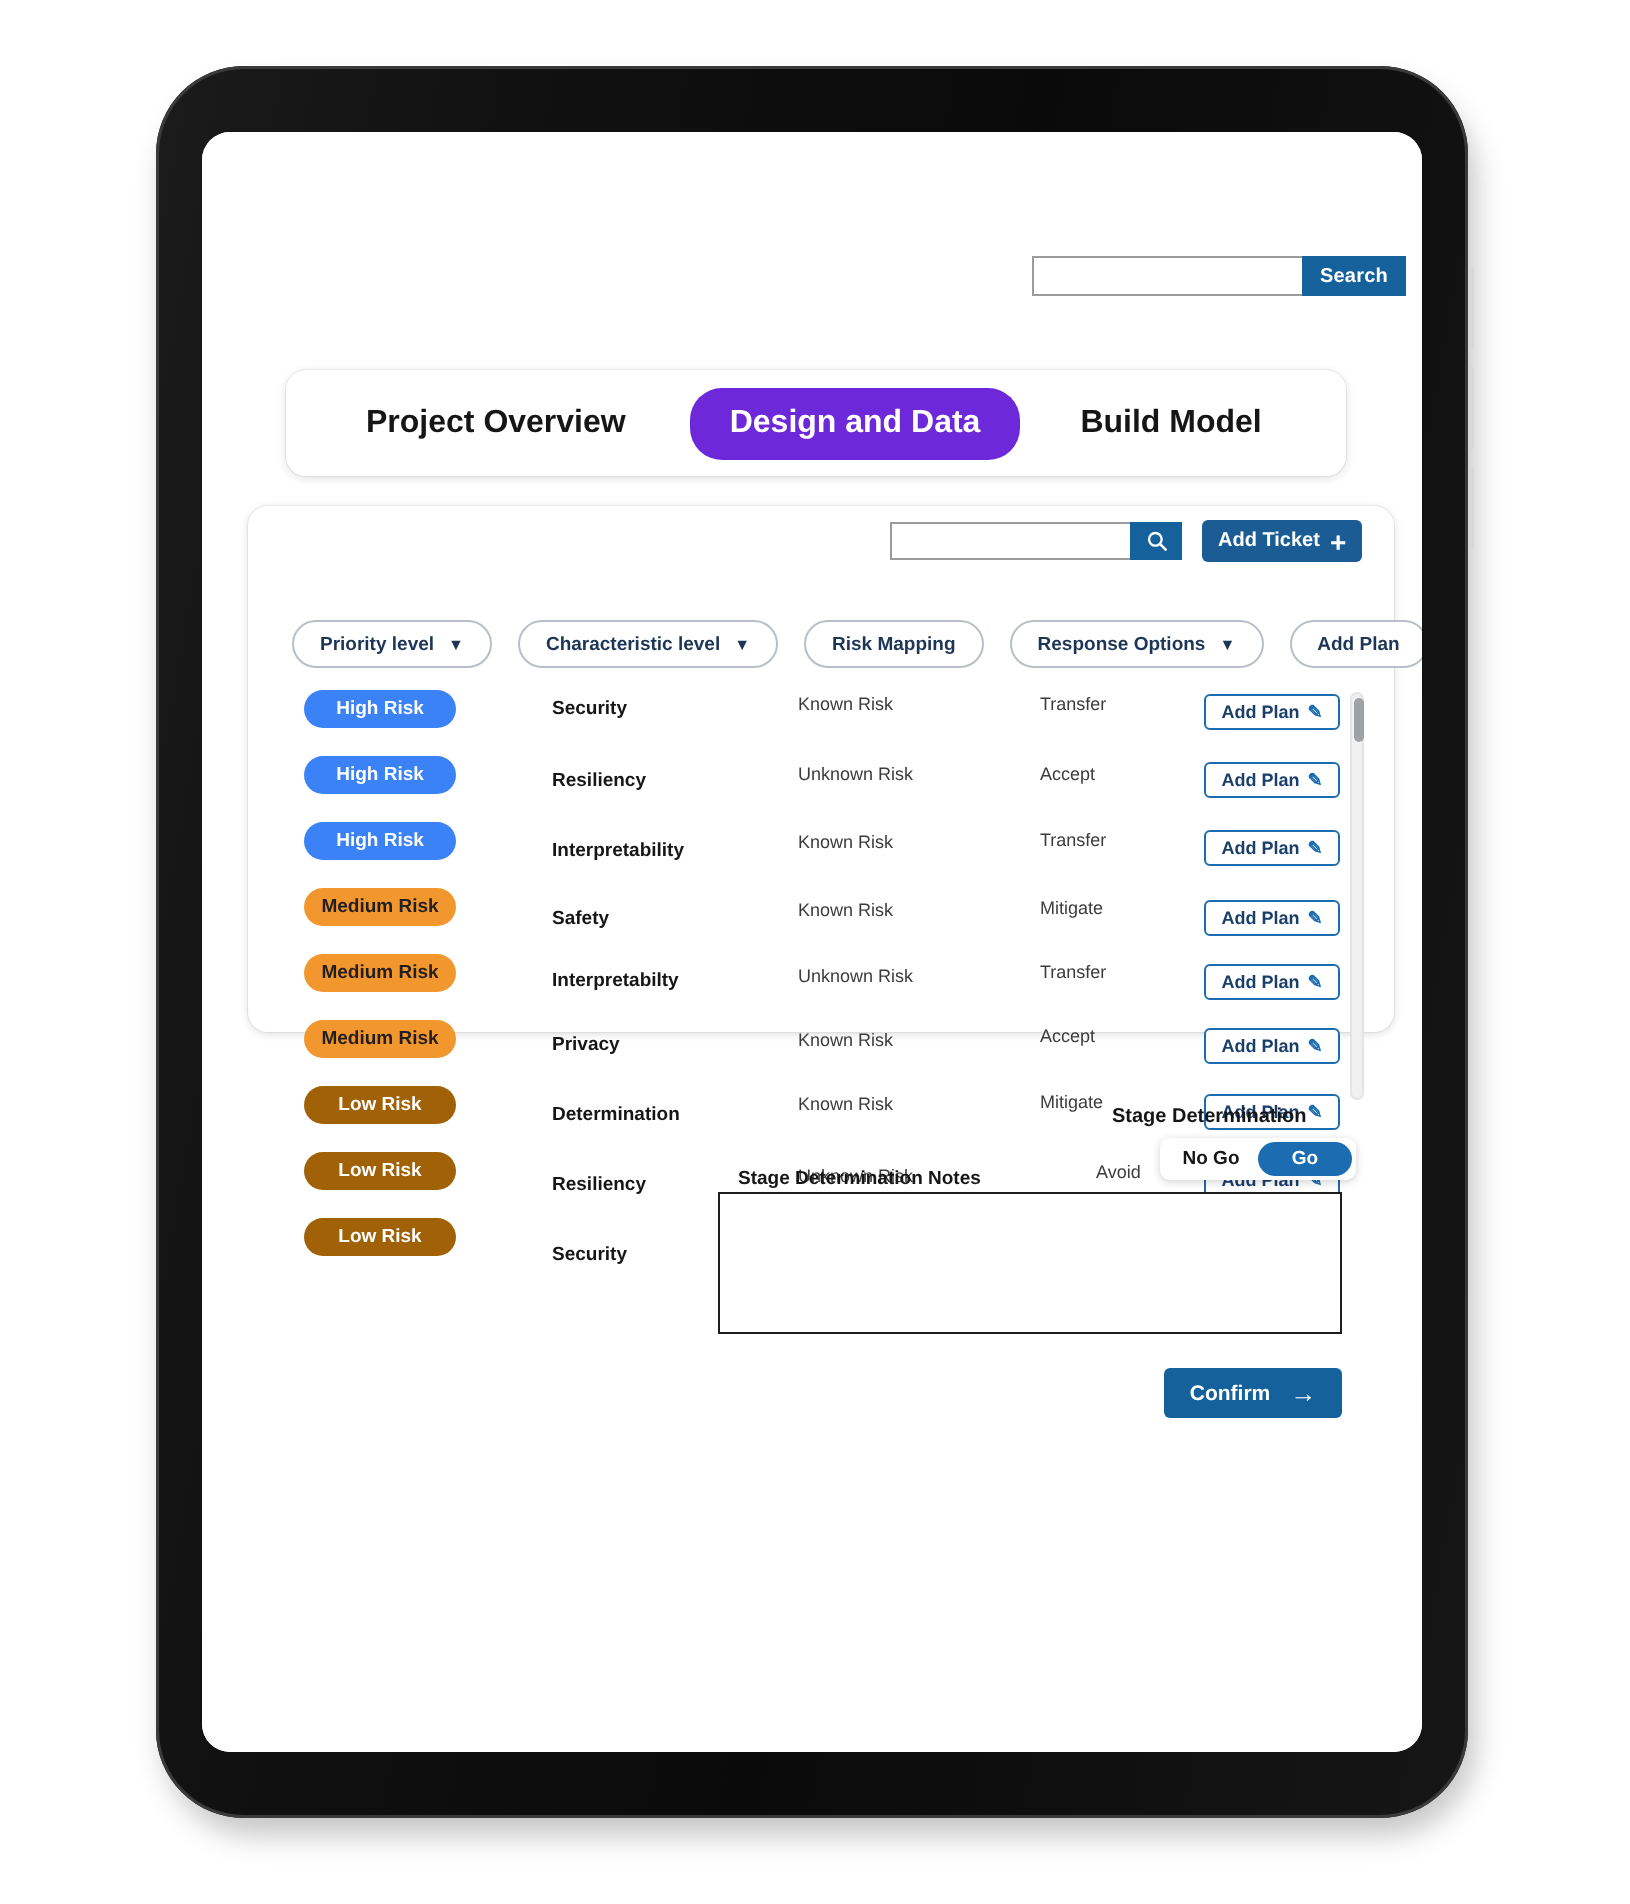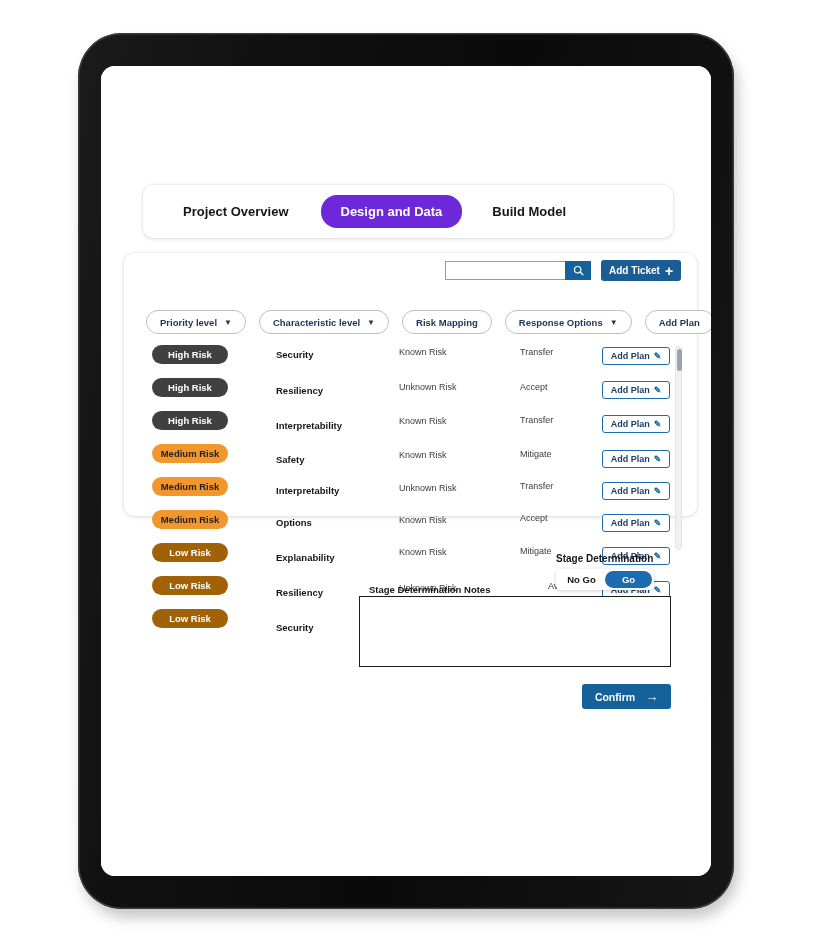--- a/index.html
+++ b/index.html
@@ -87,21 +87,21 @@
 
   
   .tabs-card {
     position: absolute; left: 42px; top: 119px;
     width: 530px; height: 53px;
     background: #fff; border-radius: 10px;
     box-shadow: 0 1px 5px rgba(0,0,0,0.13), 0 0 0 0.6px rgba(0,0,0,0.05);
     display: flex; align-items: center;
   }
   .tab {
-    font-size: 13px; font-weight: bold; color: #161616;
+    font-size: 16px; font-weight: bold; color: #161616;
     padding: 8px 14px; cursor: pointer; white-space: nowrap;
     border-radius: 16px;
   }
   .tab.t-overview { margin-left: 26px; }
   .tab.active { background: #6d28d9; color: #fff; margin-left: 18px; padding: 9px 20px; }
   .tab.t-build { margin-left: 16px; }
   .tab.t-deploy { margin-left: 8px; }
 
   
   .table-card {
@@ -157,21 +157,21 @@
     position: absolute; left: 0; width: 573px; height: 33px;
     display: block;
   }
   .badge {
     position: absolute; left: 28px;
     width: 76px; height: 19px; border-radius: 10px;
     color: #fff; font-size: 9.5px; font-weight: bold;
     display: flex; align-items: center; justify-content: center;
     font-family: "Liberation Sans", sans-serif;
   }
-  .badge.high { background: #404040; }
+  .badge.high { background: #3b82f6; }
   .badge.medium { background: #f2962e; color: #231f20; }
   .badge.low { background: #a16207; }
   .c-char {
     position: absolute; left: 152px;
     font-size: 9.5px; font-weight: bold; color: #161616;
     white-space: nowrap;
   }
   .c-map {
     position: absolute; left: 275px;
     font-size: 9px; color: #3c3c3c; white-space: nowrap;
@@ -218,21 +218,21 @@
   .pg-nav { display: flex; align-items: center; gap: 6px; font-size: 9px; color: #2f2f2f; }
   .pg-arrow { cursor: pointer; font-weight: bold; font-size: 9px; }
   .pg-range { font-size: 9px; color: #2f2f2f; }
 
   
   .stage-label {
     position: absolute; left: 455px; top: 487px;
     font-size: 10px; font-weight: bold; color: #161616;
   }
   .toggle {
-    position: absolute; left: 455px; top: 503px;
+    position: absolute; left: 479px; top: 503px;
     width: 98px; height: 21px;
     background: #fff; border-radius: 5px;
     box-shadow: 0 1px 4px rgba(0,0,0,0.18);
     display: flex; align-items: center; padding: 2px;
   }
   .toggle-opt {
     flex: 1; height: 17px; border-radius: 9px;
     display: flex; align-items: center; justify-content: center;
     font-size: 9.5px; font-weight: bold; cursor: pointer; color: #161616;
   }
@@ -273,20 +273,24 @@
       <span class="dot d3"></span>
       <span class="dot d4"></span>
     </div>
     <div class="vol-btn v1"></div>
     <div class="vol-btn v2"></div>
     <div class="vol-btn v3"></div>
 
     <div class="device-screen">
       <div class="screen-content">
 
+        <div class="top-search">
+          <input class="top-search-input" type="text" placeholder="" style="">
+          <button class="top-search-btn">Search</button>
+        </div>
 
         <div class="tabs-card">
           <div class="tab t-overview">Project Overview</div>
           <div class="tab active">Design and Data</div>
           <div class="tab t-build">Build  Model</div>
         </div>
 
         <div class="table-card">
 
           <div class="table-toolbar">
@@ -372,31 +376,31 @@
                 <div class="c-char" style="top: 8px;">Interpretabilty</div>
                 <div class="c-map" style="top: 6px;">Unknown Risk</div>
                 <div class="c-resp" style="top: 4px;">Transfer</div>
                 <div class="addplan-btn" style="top: 5px;">
                   <span>Add Plan</span>
                   <span class="pencil">✎</span>
                 </div>
               </div>
               <div class="trow" style="top: 165px;">
                 <div class="badge medium">Medium Risk</div>
-                <div class="c-char" style="top: 7px;">Options</div>
+                <div class="c-char" style="top: 7px;">Privacy</div>
                 <div class="c-map" style="top: 5px;">Known Risk</div>
                 <div class="c-resp" style="top: 3px;">Accept</div>
                 <div class="addplan-btn" style="top: 4px;">
                   <span>Add Plan</span>
                   <span class="pencil">✎</span>
                 </div>
               </div>
               <div class="trow" style="top: 198px;">
                 <div class="badge low">Low Risk</div>
-                <div class="c-char" style="top: 9px;">Explanability</div>
+                <div class="c-char" style="top: 9px;">Determination</div>
                 <div class="c-map" style="top: 4px;">Known Risk</div>
                 <div class="c-resp" style="top: 3px;">Mitigate</div>
                 <div class="addplan-btn" style="top: 4px;">
                   <span>Add Plan</span>
                   <span class="pencil">✎</span>
                 </div>
               </div>
               <div class="trow" style="top: 231px;">
                 <div class="badge low">Low Risk</div>
                 <div class="c-char" style="top: 11px;">Resiliency</div>

